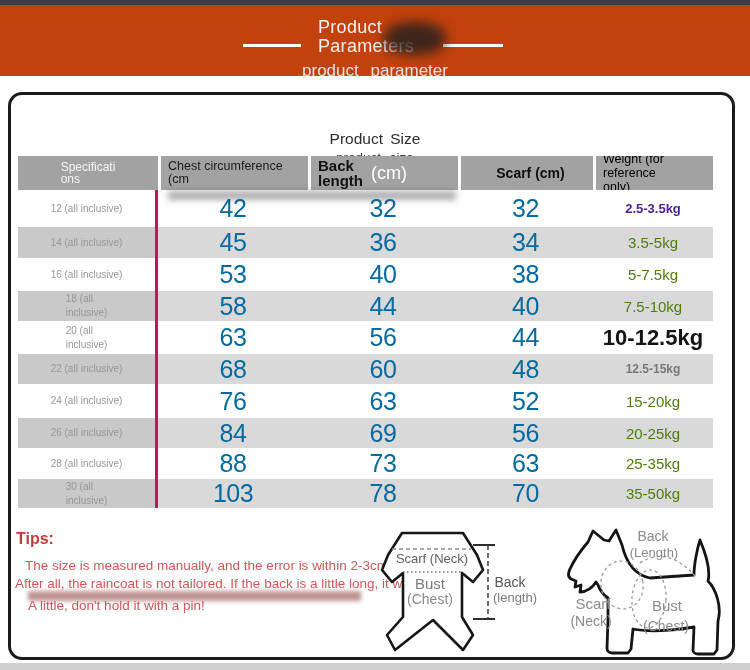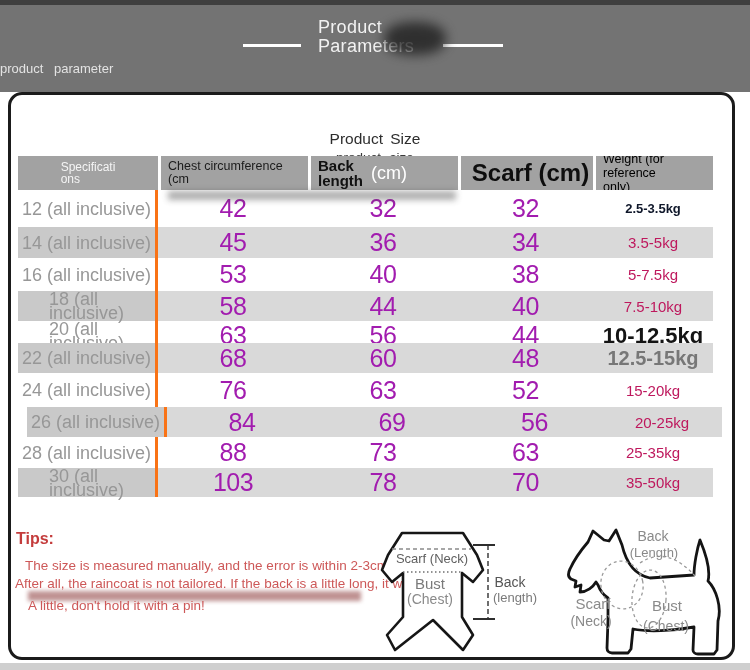--- a/index.html
+++ b/index.html
@@ -1,30 +1,30 @@
 <!DOCTYPE html>
 <html><head>
 <meta charset="utf-8">
 <style>
   html,body{margin:0;padding:0;background:#fff;}
   #page{position:relative;width:750px;height:670px;background:#ffffff;overflow:hidden;
         font-family:"Liberation Sans",sans-serif;}
 
   
-  .banner{position:absolute;left:0;top:0;width:750px;height:92px;background:#737373;
+  .banner{position:absolute;left:0;top:0;width:750px;height:76px;background:#c2410c;
           border-top:5px solid #3f3f3f;box-sizing:border-box;}
   .banner-title{position:absolute;left:318px;top:13px;color:#f2f2f2;font-size:18px;
                 line-height:19px;letter-spacing:.3px;}
   .banner-rule{position:absolute;height:3px;background:#ffffff;top:39px;}
   .banner-rule.left{left:243px;width:58px;}
   .banner-rule.right{left:443px;width:60px;}
   .banner-blob{position:absolute;left:384px;top:17px;width:62px;height:33px;background:#1f1f1f;
                border-radius:45%;filter:blur(6px);opacity:.8;}
-  .banner-sub{position:absolute;left:0;top:56px;width:750px;text-align:left;color:#e3e3e3;
-              font-size:13px;word-spacing:7px;}
+  .banner-sub{position:absolute;left:0;top:56px;width:750px;text-align:center;color:#e3e3e3;
+              font-size:17px;word-spacing:7px;}
 
   
   .sheet{position:absolute;left:8px;top:92px;width:727px;height:568px;background:#fff;
          border:3px solid #1b1b1b;border-radius:14px;box-sizing:border-box;}
   .bottom-strip{position:absolute;left:0;top:663px;width:750px;height:7px;background:#cfcfcf;}
 
   .tbl-title{position:absolute;left:0;top:130px;width:750px;text-align:center;color:#2d2d2d;
              font-size:15.5px;word-spacing:3px;}
   .tbl-sub{position:absolute;left:0;top:150px;width:750px;text-align:center;color:#3a3a3a;
            font-size:13.5px;word-spacing:5px;}
@@ -33,34 +33,34 @@
   .ptable{position:absolute;left:18px;top:156px;width:695px;}
   .thead,.trow{display:grid;grid-template-columns:140px 150px 150px 135px 120px;}
   .thead{height:34px;}
   .hcell{background:#a2a2a2;box-sizing:border-box;display:flex;align-items:center;overflow:hidden;}
   .hcell+.hcell{border-left:3px solid #ffffff;padding-left:7px;}
   .h-spec{justify-content:center;color:#f5f5f5;font-size:12px;line-height:12px;white-space:pre-line;text-align:left;}
   .h-chest{color:#1c1c1c;font-size:12.5px;line-height:13px;white-space:pre-line;padding-left:8px;}
   .h-back{color:#111;padding-left:10px;}
   .h-back .bl{font-weight:bold;font-size:15px;line-height:15px;white-space:pre-line;}
   .h-back .unit{color:#ffffff;font-size:18px;margin-left:8px;font-weight:400;}
-  .h-scarf{justify-content:center;color:#0e0e0e;font-weight:bold;font-size:24px;}
+  .h-scarf{justify-content:center;color:#0e0e0e;font-weight:bold;font-size:14px;}
   .h-weight{color:#000000;font-size:12.5px;line-height:14px;white-space:pre-line;padding-left:6px;}
 
   .trow{background:#ffffff;}
   .trow.striped .tcell{background:#d9d9d9;}
   .trow.striped .tcell.c0{background:#c9c9c9;}
   .tcell{display:flex;align-items:center;justify-content:center;box-sizing:border-box;overflow:visible;}
-  .tcell.c0{border-right:3px solid #f97316;color:#979797;font-size:18px;line-height:14px;
+  .tcell.c0{border-right:3px solid #be185d;color:#979797;font-size:10px;line-height:14px;
             white-space:pre-line;text-align:left;}
-  .tcell.c1,.tcell.c2,.tcell.c3{color:#a21caf;font-size:25px;letter-spacing:-.5px;}
-  .tcell.c4{color:#be185d;font-size:15px;}
-  .tcell.c4.bold-sm{font-weight:bold;font-size:13px;color:#0f172a;}
+  .tcell.c1,.tcell.c2,.tcell.c3{color:#0369a1;font-size:25px;letter-spacing:-.5px;}
+  .tcell.c4{color:#4d7c0f;font-size:15px;}
+  .tcell.c4.bold-sm{font-weight:bold;font-size:13px;color:#4c1d95;}
   .tcell.c4.bold{font-weight:bold;font-size:22px;color:#141414;}
-  .tcell.c4.bold-muted{font-weight:bold;font-size:20px;color:#777777;}
+  .tcell.c4.bold-muted{font-weight:bold;font-size:12px;color:#777777;}
 
   
   .censor{position:absolute;filter:blur(3px);}
   .censor-header{left:168px;top:191px;width:288px;height:9px;background:#4a4a4a;opacity:.45;}
   .censor-tips{left:28px;top:591px;width:333px;height:10px;background:#8b3a3a;opacity:.55;filter:blur(2px);}
 
   
   .tips-head{position:absolute;left:16px;top:530px;color:#c43c3c;font-weight:bold;font-size:16px;}
   .tips-line{position:absolute;color:#cd5858;font-size:13.5px;white-space:nowrap;}
   .tips-l1{left:25px;top:558px;}
@@ -131,21 +131,21 @@
           <div class="tcell c4">5-7.5kg</div>
         </div>
         <div class="trow striped" style="height: 30px;">
           <div class="tcell c0">18 (all
 inclusive)</div>
           <div class="tcell c1">58</div>
           <div class="tcell c2">44</div>
           <div class="tcell c3">40</div>
           <div class="tcell c4">7.5-10kg</div>
         </div>
-        <div class="trow" style="height: 22px;">
+        <div class="trow" style="height: 33px;">
           <div class="tcell c0">20 (all
 inclusive)</div>
           <div class="tcell c1">63</div>
           <div class="tcell c2">56</div>
           <div class="tcell c3">44</div>
           <div class="tcell c4 bold">10-12.5kg</div>
         </div>
         <div class="trow striped" style="height: 30px;">
           <div class="tcell c0">22 (all inclusive)</div>
           <div class="tcell c1">68</div>
@@ -153,21 +153,21 @@
           <div class="tcell c3">48</div>
           <div class="tcell c4 bold-muted">12.5-15kg</div>
         </div>
         <div class="trow" style="height: 34px;">
           <div class="tcell c0">24 (all inclusive)</div>
           <div class="tcell c1">76</div>
           <div class="tcell c2">63</div>
           <div class="tcell c3">52</div>
           <div class="tcell c4">15-20kg</div>
         </div>
-        <div class="trow striped" style="height: 30px; margin-left: 9px;">
+        <div class="trow striped" style="height: 30px;">
           <div class="tcell c0">26 (all inclusive)</div>
           <div class="tcell c1">84</div>
           <div class="tcell c2">69</div>
           <div class="tcell c3">56</div>
           <div class="tcell c4">20-25kg</div>
         </div>
         <div class="trow" style="height: 31px;">
           <div class="tcell c0">28 (all inclusive)</div>
           <div class="tcell c1">88</div>
           <div class="tcell c2">73</div>

